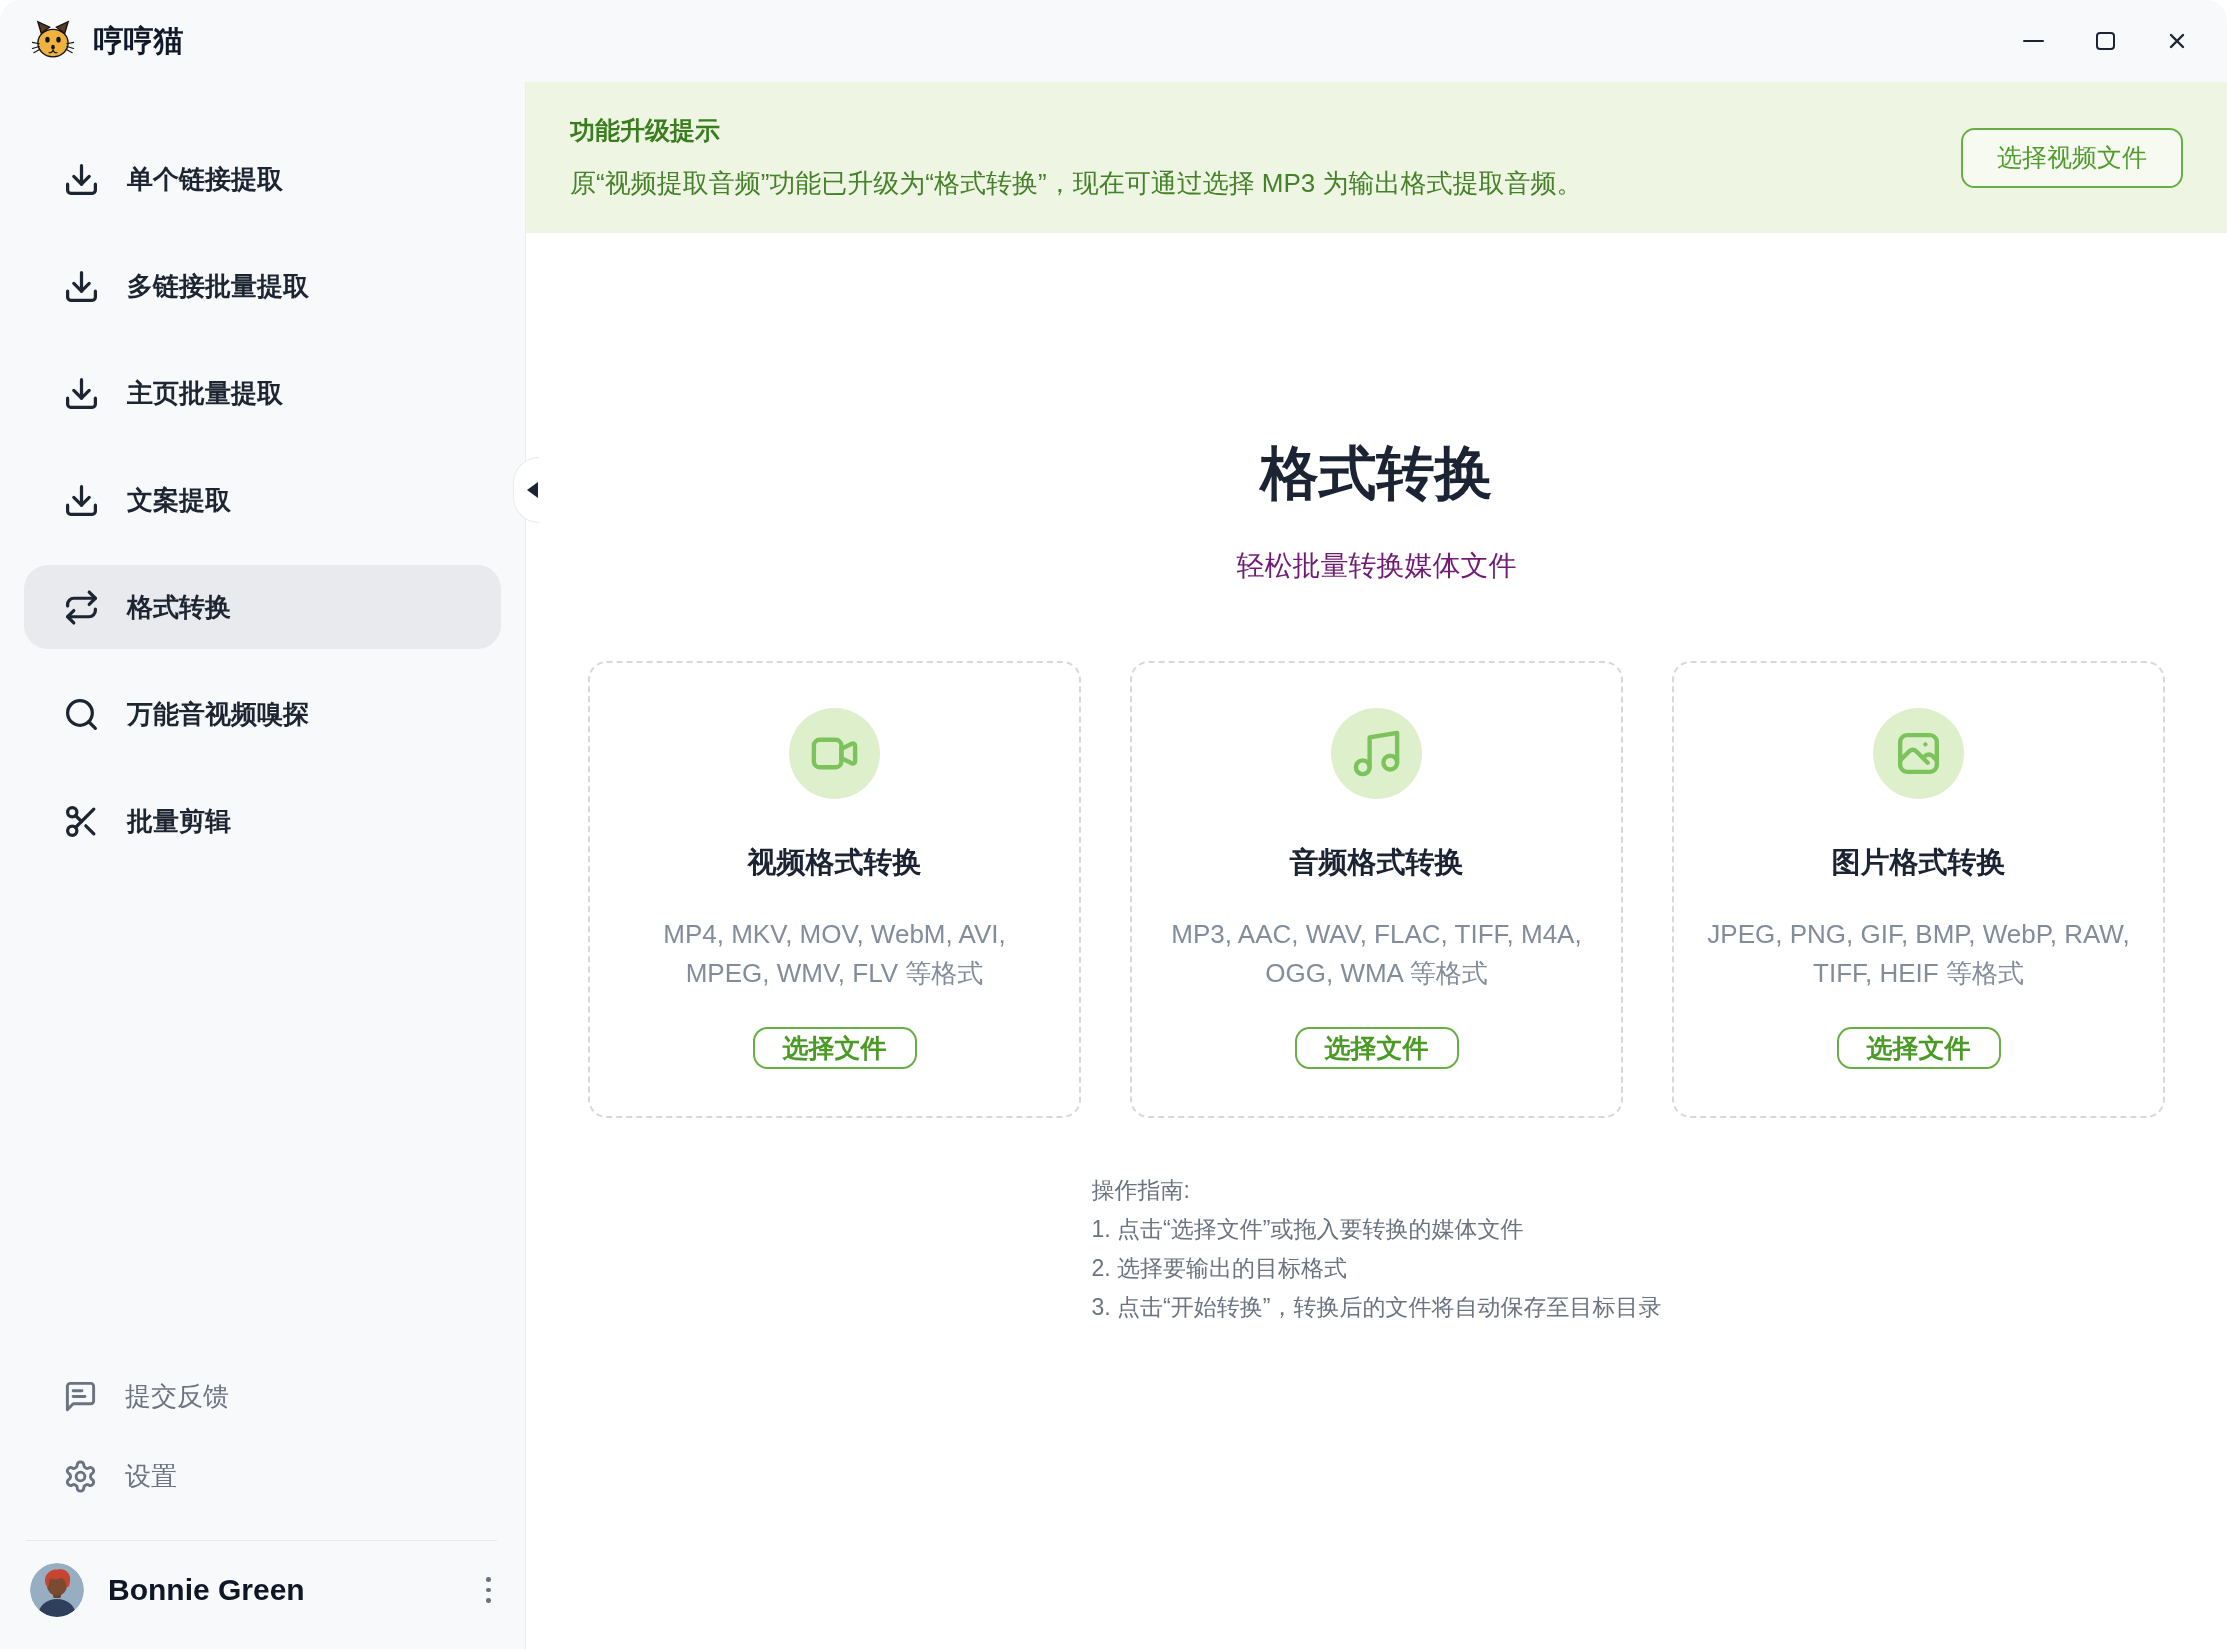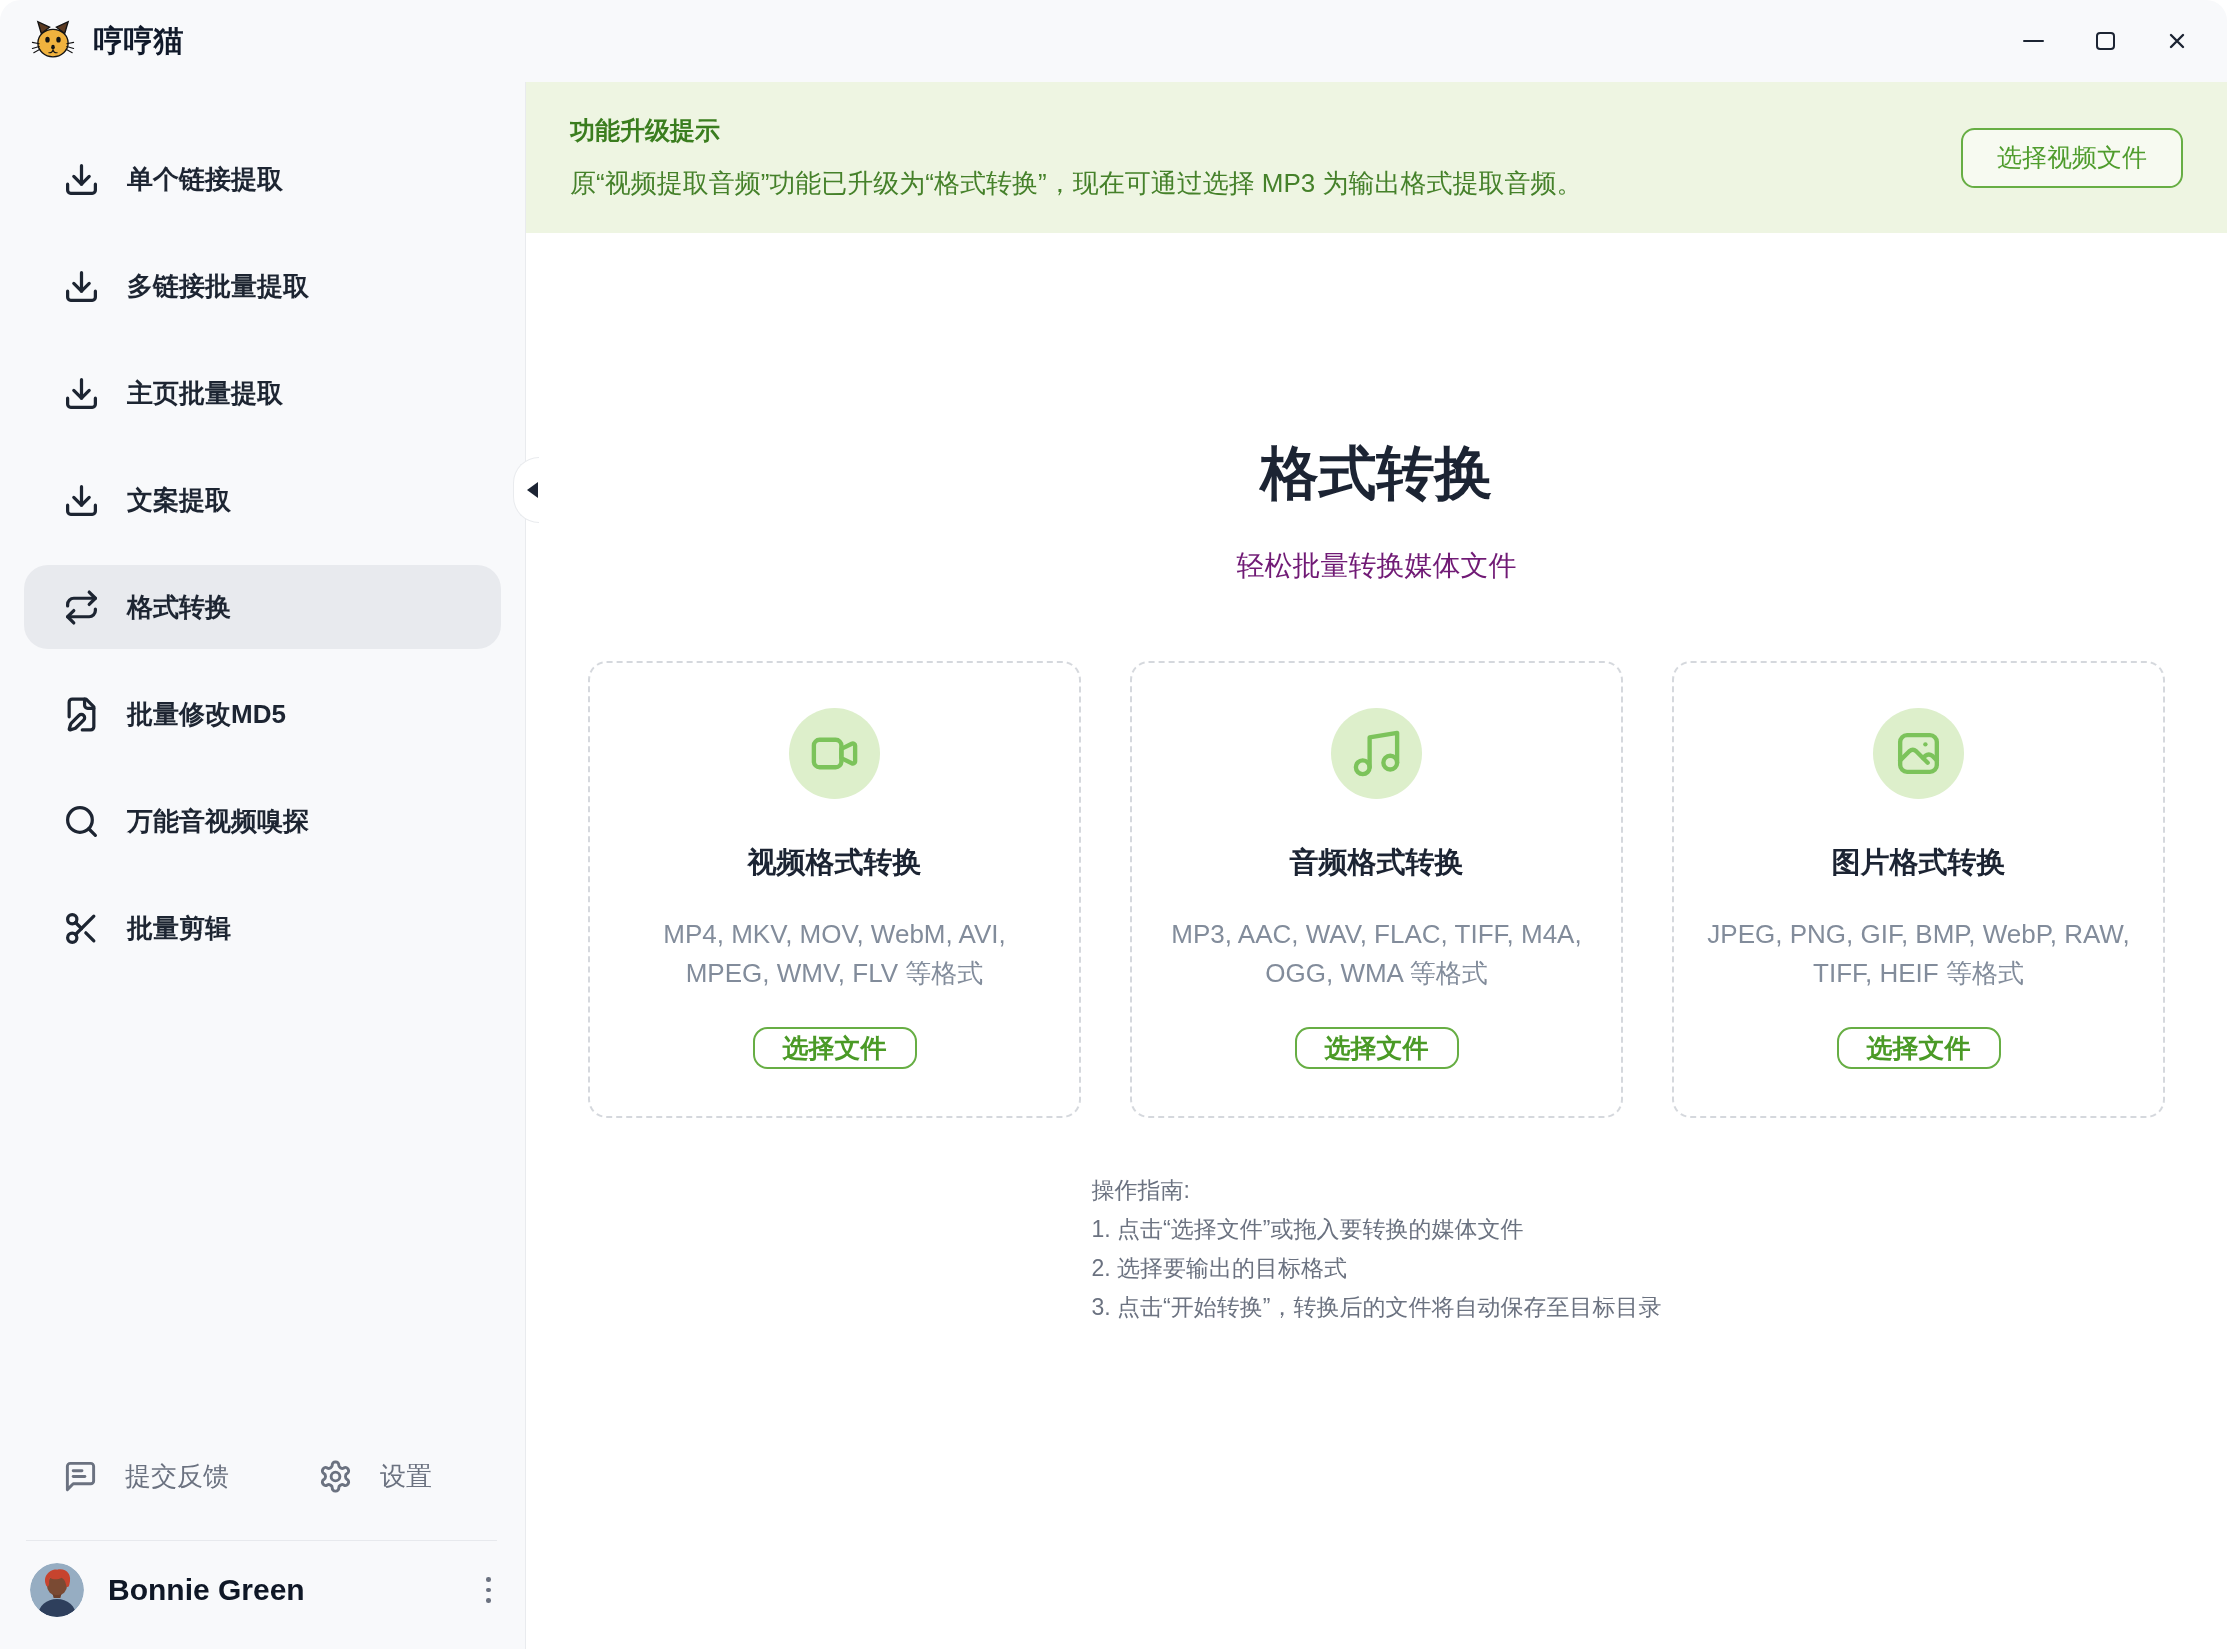--- a/index.html
+++ b/index.html
@@ -23,21 +23,21 @@
   .min-glyph { width:20.6px; height:2.6px; background:#1c2433; border-radius:1.5px; }
   .max-glyph { width:18.6px; height:18.6px; border:2.6px solid #1c2433; border-radius:4.1px; }
   
   .main-row { flex:1; display:flex; min-height:0; }
   .sidebar { width:525px; flex:0 0 525px; background:#f8f9fb; display:flex; flex-direction:column; padding:55px 0 33px; }
   .nav { display:flex; flex-direction:column; gap:23px; padding:0 24px; }
   .nav-item { height:84px; display:flex; align-items:center; gap:27px; padding:0 39px; border-radius:24px; font-size:26px; font-weight:600; color:#1d2532; cursor:pointer; }
   .nav-item svg { width:37px; height:37px; flex:0 0 auto; }
   .nav-item.selected { background:#e8eaee; }
   .side-spacer { flex:1; }
-  .side-footer { display:flex; flex-direction:row; gap:11px; padding:0 24px; }
+  .side-footer { display:flex; flex-direction:column; gap:2px; padding:0 24px; }
   .foot-item { height:78px; display:flex; align-items:center; gap:27px; padding:0 39px; border-radius:24px; font-size:26px; font-weight:500; color:#6b7280; cursor:pointer; }
   .foot-item svg { width:35px; height:35px; }
   .side-divider { height:1.5px; background:#e7e9ed; margin:24px 28px 21.7px 26px; }
   .user-row { display:flex; align-items:center; gap:24px; padding:0 27px 0 30px; cursor:pointer; }
   .avatar { width:54px; height:54px; border-radius:50%; overflow:hidden; flex:0 0 auto; }
   .user-name { font-size:30px; font-weight:700; color:#0f1726; }
   .user-spacer { flex:1; }
   .kebab { display:flex; flex-direction:column; gap:6.2px; padding:7.2px; cursor:pointer; }
   .kebab .dot { width:4.6px; height:4.6px; border-radius:50%; background:#6b7280; }
   
@@ -134,28 +134,20 @@
           <svg class="icon" viewBox="0 0 24 24">
               <path d="m17 2 4 4-4 4"></path>
               <path d="M3 11v-1a4 4 0 0 1 4-4h14"></path>
               <path d="m7 22-4-4 4-4"></path>
               <path d="M21 13v1a4 4 0 0 1-4 4H3"></path>
             </svg>
           <span>格式转换</span>
         </div>
         <div class="nav-item">
           <svg class="icon" viewBox="0 0 24 24">
-              <path d="M12.5 22H18a2 2 0 0 0 2-2V7l-5-5H6a2 2 0 0 0-2 2v9.5"></path>
-              <path d="M14 2v4a2 2 0 0 0 2 2h4"></path>
-              <path d="M13.4 15.6a1 1 0 1 0-3-3l-5 5a2 2 0 0 0-.5.86l-.84 2.87a.5.5 0 0 0 .62.62l2.87-.84a2 2 0 0 0 .86-.5z"></path>
-            </svg>
-          <span>批量修改MD5</span>
-        </div>
-        <div class="nav-item">
-          <svg class="icon" viewBox="0 0 24 24">
               <circle cx="11" cy="11" r="8"></circle>
               <path d="m21 21-4.3-4.3"></path>
             </svg>
           <span>万能音视频嗅探</span>
         </div>
         <div class="nav-item">
           <svg class="icon" viewBox="0 0 24 24">
               <circle cx="6" cy="6" r="3"></circle>
               <path d="M8.12 8.12 12 12"></path>
               <path d="M20 4 8.12 15.88"></path>

